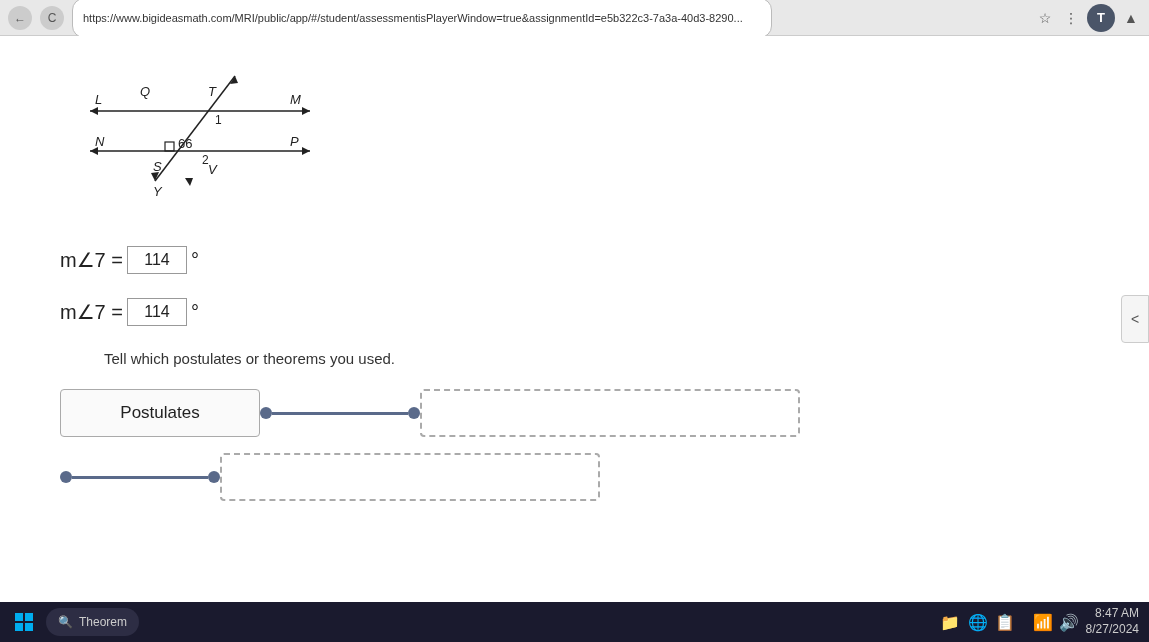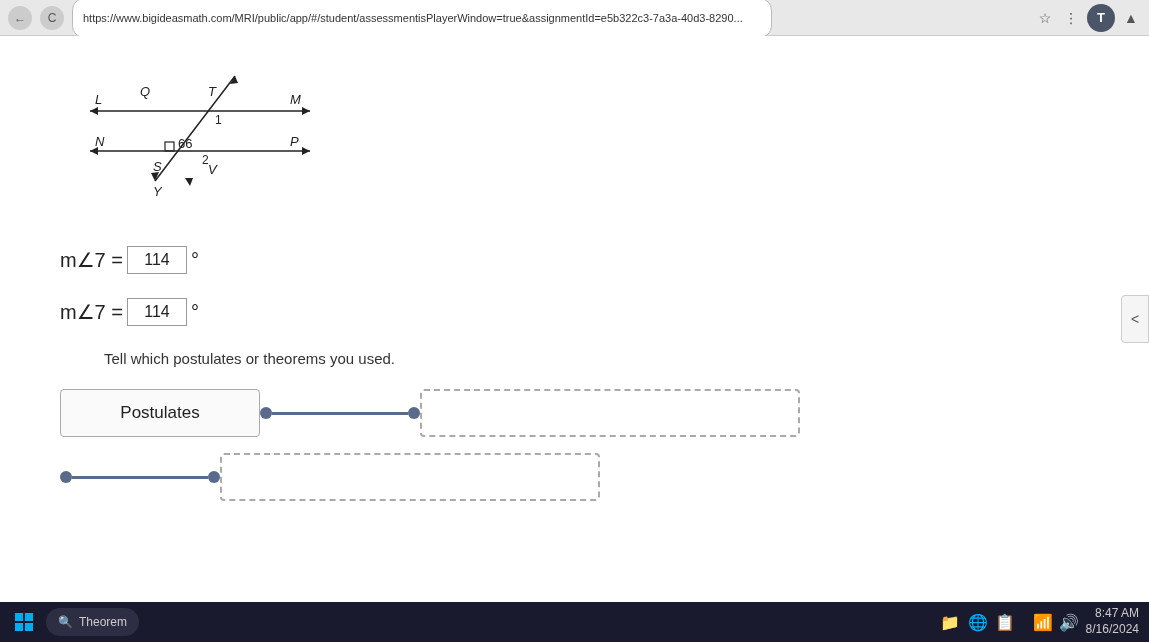--- a/index.html
+++ b/index.html
@@ -412,16 +412,16 @@
     <span class="taskbar-icon">📁</span>
     <span class="taskbar-icon">🌐</span>
     <span class="taskbar-icon">📋</span>
   </div>
 
   <div class="system-tray">
     <span class="taskbar-icon">📶</span>
     <span class="taskbar-icon">🔊</span>
     <div class="clock">
       <div>8:47 AM</div>
-      <div>8/16/2024</div>
+      <div>8/27/2024</div>
     </div>
   </div>
 </div>
 
 </body></html>

